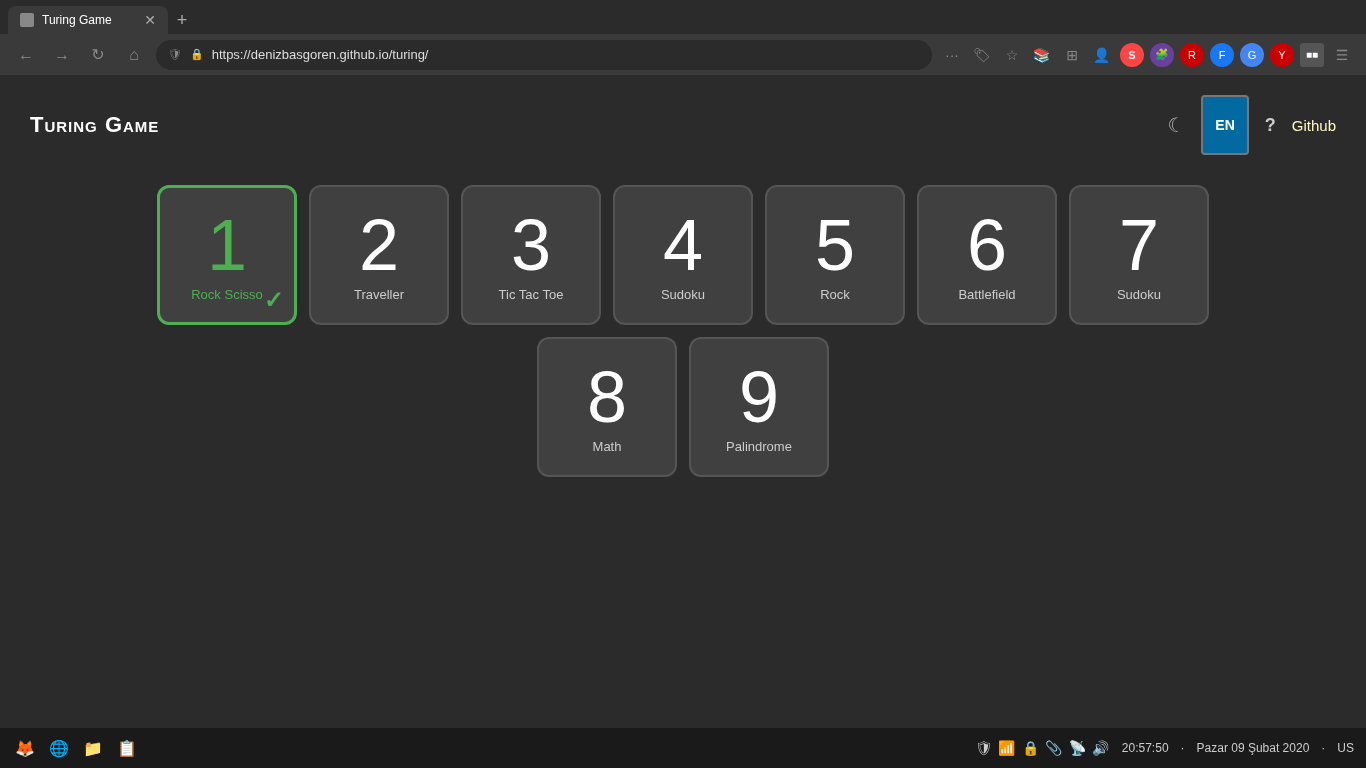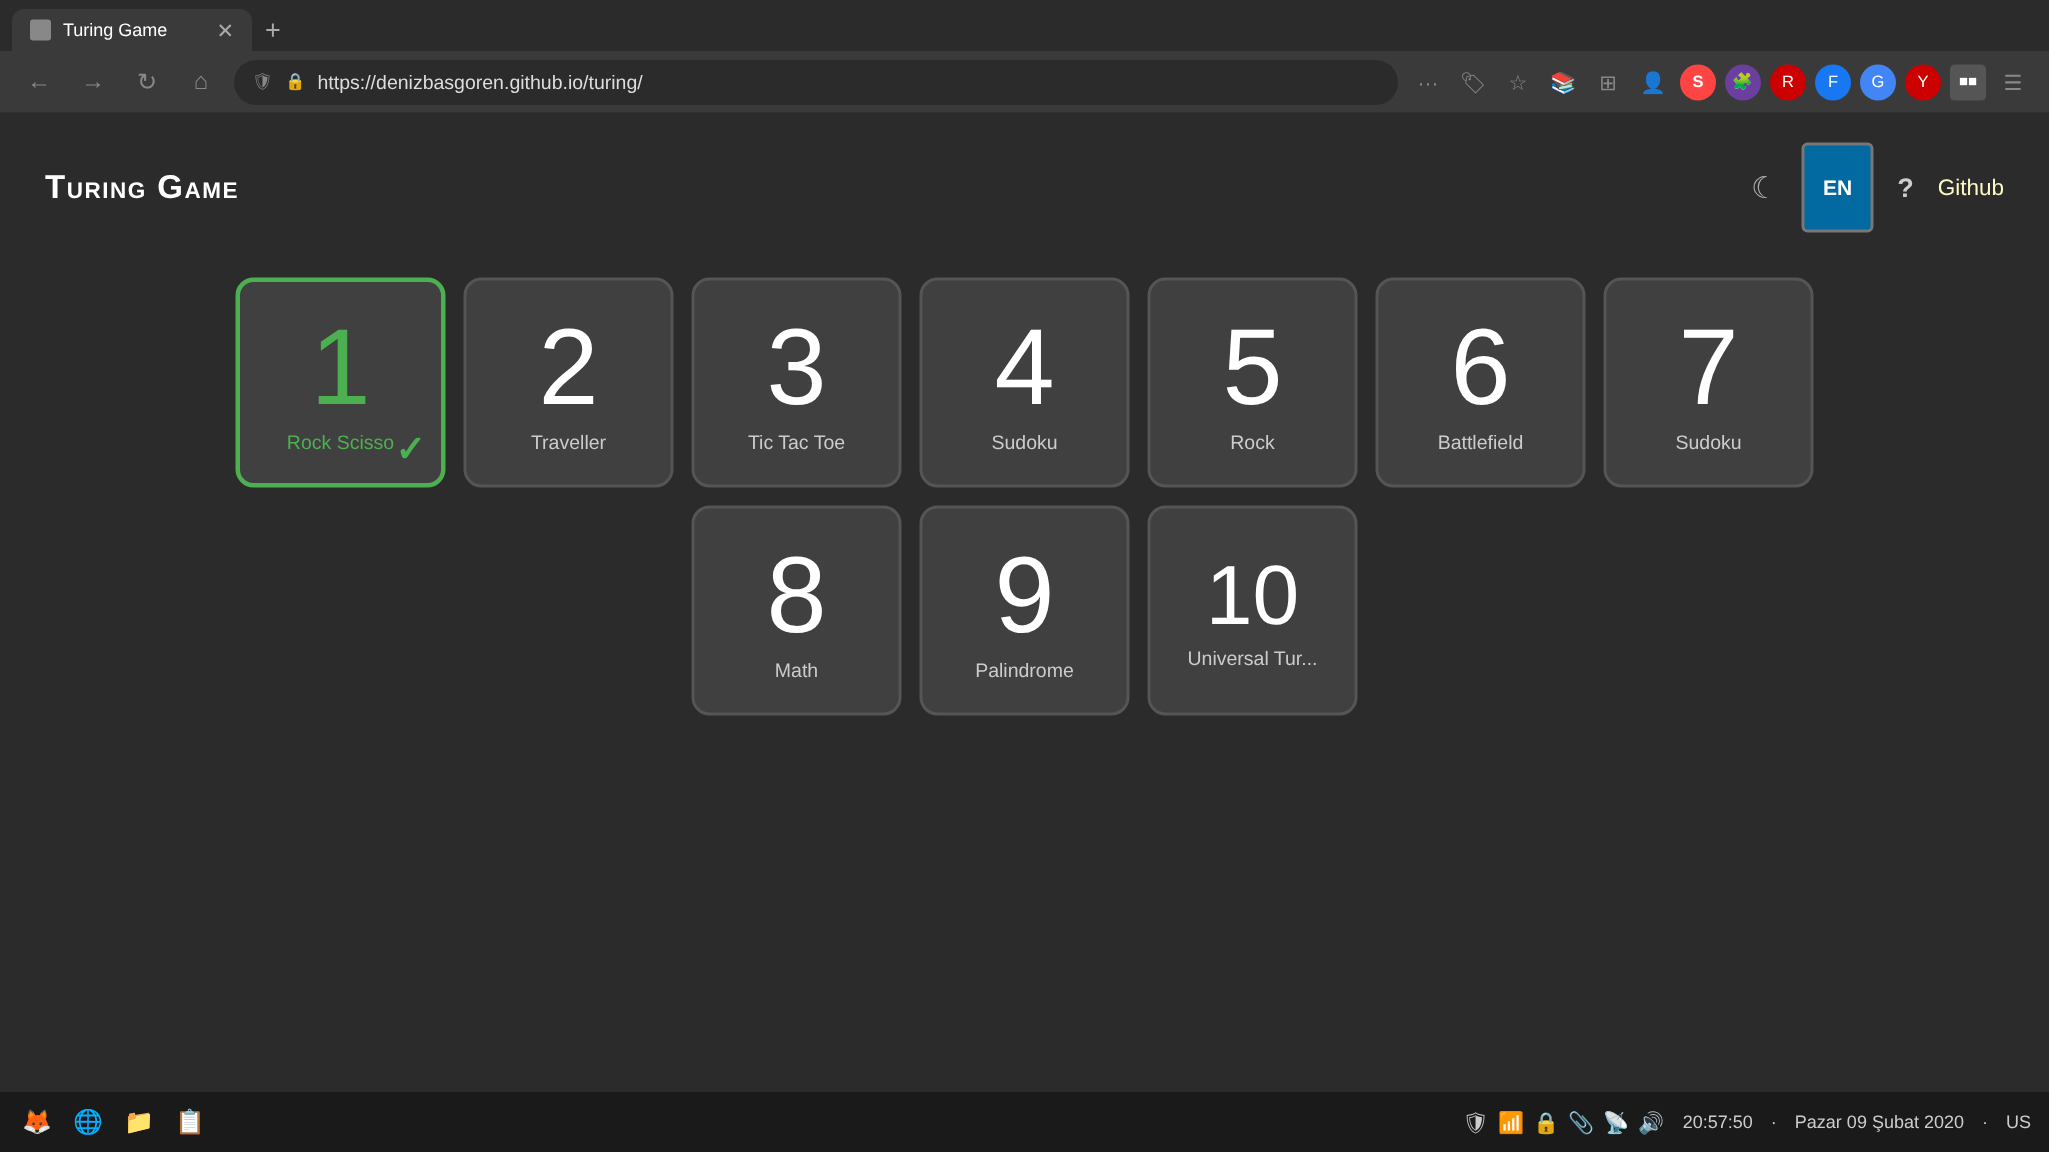--- a/index.html
+++ b/index.html
@@ -394,24 +394,20 @@
       <div class="game-card">
         <span class="card-number">8</span>
         <span class="card-label">Math</span>
       </div>
 
       <div class="game-card">
         <span class="card-number">9</span>
         <span class="card-label">Palindrome</span>
       </div>
 
-      <div class="game-card">
-        <span class="card-number" style="font-size: 56px;">10</span>
-        <span class="card-label">Universal Tur...</span>
-      </div>
     </div>
   </div>
 </div>
 
 <div class="taskbar">
   <div class="taskbar-left">
     <div class="taskbar-icon">🦊</div>
     <div class="taskbar-icon">🌐</div>
     <div class="taskbar-icon">📁</div>
     <div class="taskbar-icon">📋</div>

